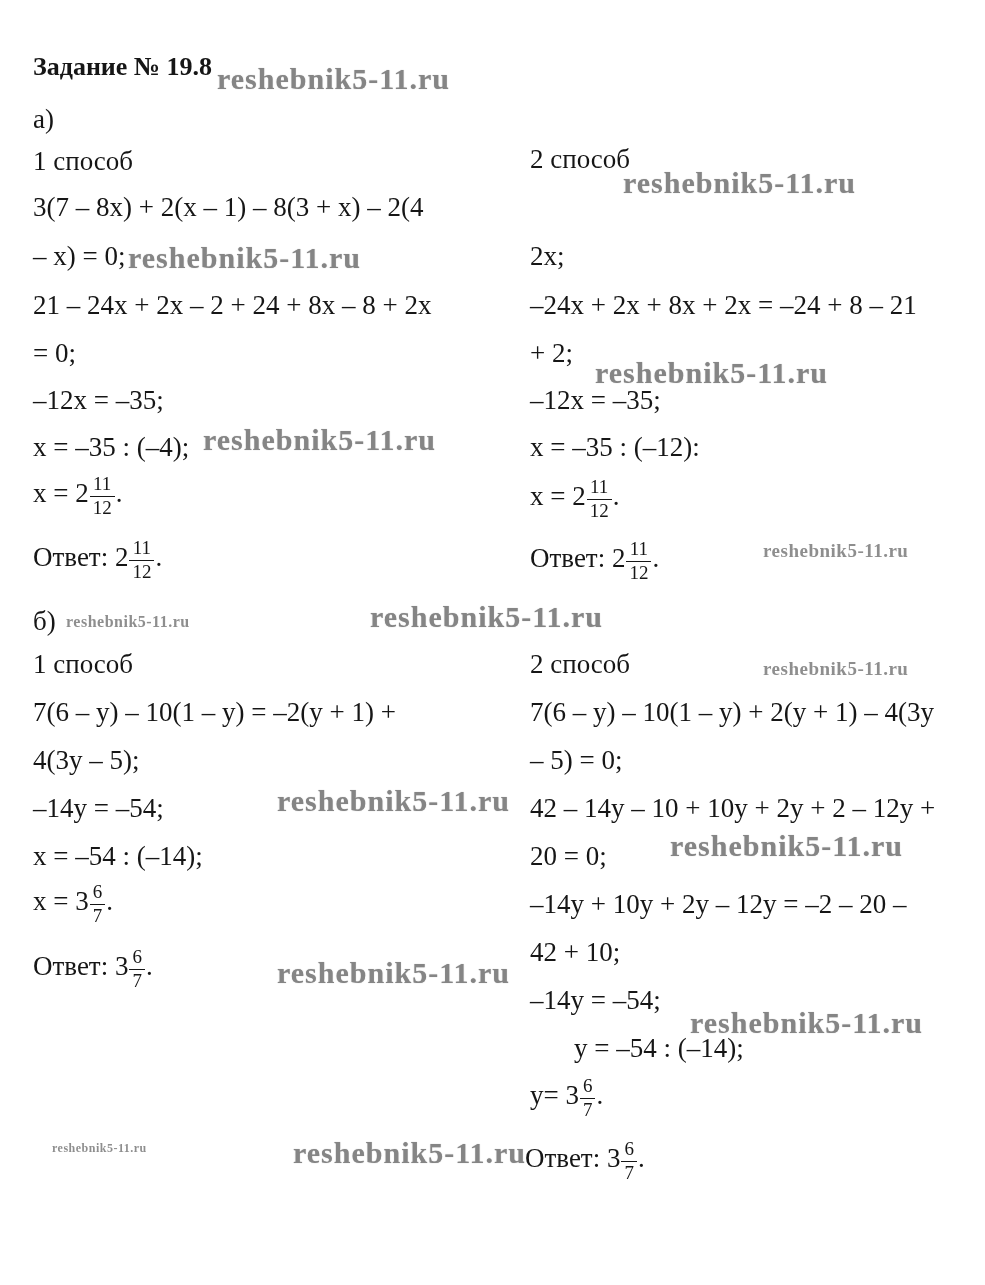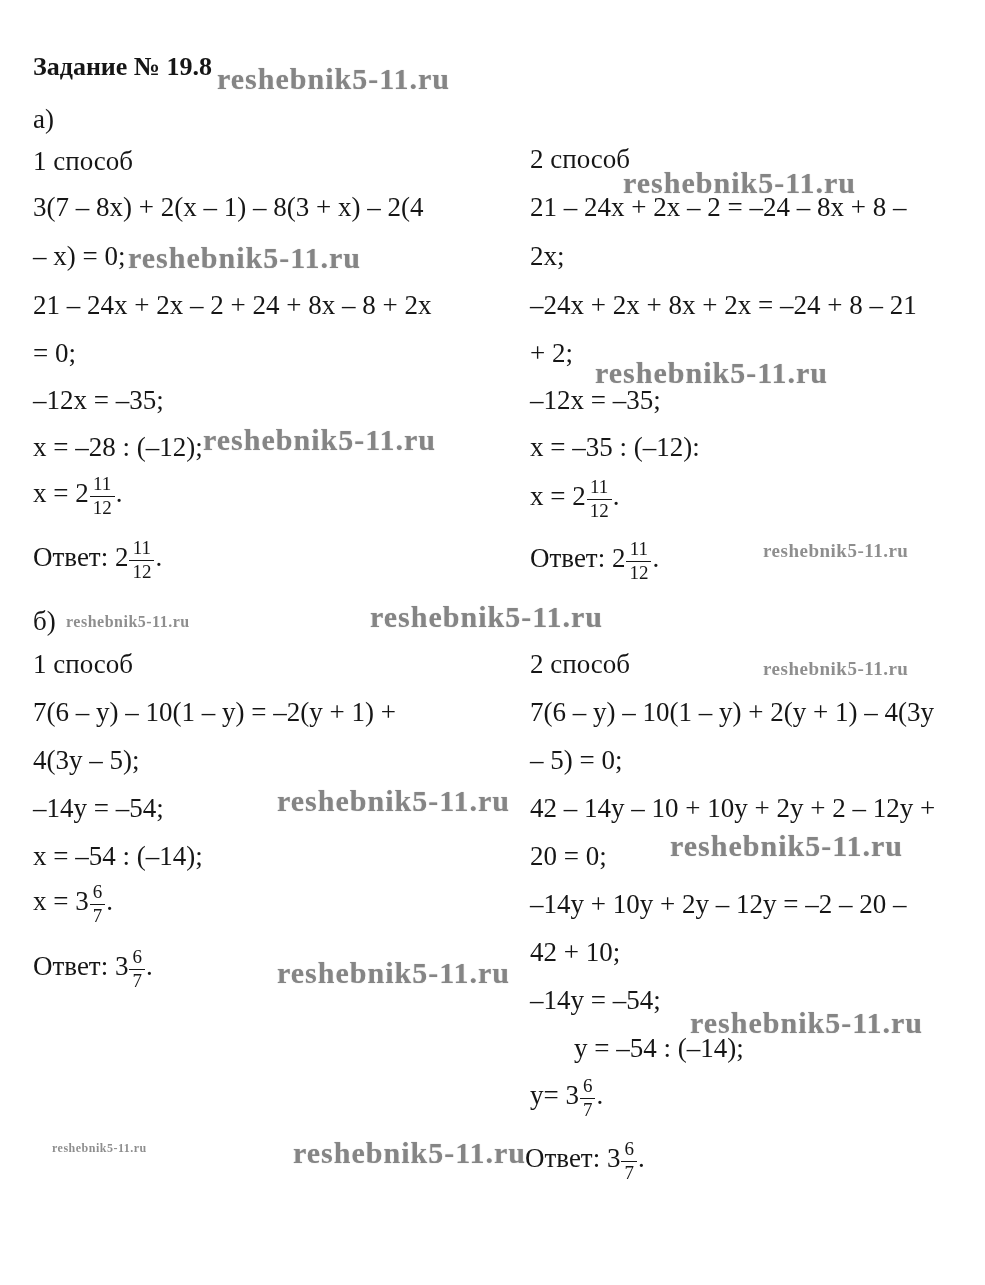--- a/index.html
+++ b/index.html
@@ -68,24 +68,23 @@
 <div id="page">
   <div class="title" style="left:33px;top:52px;">Задание № 19.8</div>
 <div class="line" style="left: 33px; top: 102px;"><span>а)</span></div>
     <div class="line" style="left: 33px; top: 144px;"><span>1 способ</span></div>
     <div class="line" style="left: 530px; top: 142px;"><span>2 способ</span></div>
     <div class="line" style="left: 33px; top: 190px;"><span>3(7 – 8x) + 2(x – 1) – 8(3 + x) – 2(4</span></div>
     <div class="line" style="left: 33px; top: 239px;"><span>– x) = 0;</span></div>
     <div class="line" style="left: 33px; top: 288px;"><span>21 – 24x + 2x – 2 + 24 + 8x – 8 + 2x</span></div>
     <div class="line" style="left: 33px; top: 336px;"><span>= 0;</span></div>
     <div class="line" style="left: 33px; top: 383px;"><span>–12x = –35;</span></div>
-    <div class="line" style="left: 33px; top: 430px;"><span>x = –28 : (–12);</span></div>
+    <div class="line" style="left: 33px; top: 430px;"><span>x = –35 : (–4);</span></div>
     <div class="line" style="left: 33px; top: 474px;"><span>x = 2</span><span class="frac"><span class="num">11</span><span class="den">12</span></span><span>.</span></div>
     <div class="line" style="left: 33px; top: 538px;"><span>Ответ: 2</span><span class="frac"><span class="num">11</span><span class="den">12</span></span><span>.</span></div>
-    <div class="line" style="left: 530px; top: 190px;"><span>21 – 24x + 2x – 2 = –24 – 8x + 8 –</span></div>
     <div class="line" style="left: 530px; top: 239px;"><span>2x;</span></div>
     <div class="line" style="left: 530px; top: 288px;"><span>–24x + 2x + 8x + 2x = –24 + 8 – 21</span></div>
     <div class="line" style="left: 530px; top: 336px;"><span>+ 2;</span></div>
     <div class="line" style="left: 530px; top: 383px;"><span>–12x = –35;</span></div>
     <div class="line" style="left: 530px; top: 430px;"><span>x = –35 : (–12):</span></div>
     <div class="line" style="left: 530px; top: 477px;"><span>x = 2</span><span class="frac"><span class="num">11</span><span class="den">12</span></span><span>.</span></div>
     <div class="line" style="left: 530px; top: 539px;"><span>Ответ: 2</span><span class="frac"><span class="num">11</span><span class="den">12</span></span><span>.</span></div>
     <div class="line" style="left: 33px; top: 604px;"><span>б)</span></div>
     <div class="line" style="left: 33px; top: 647px;"><span>1 способ</span></div>
     <div class="line" style="left: 530px; top: 647px;"><span>2 способ</span></div>

